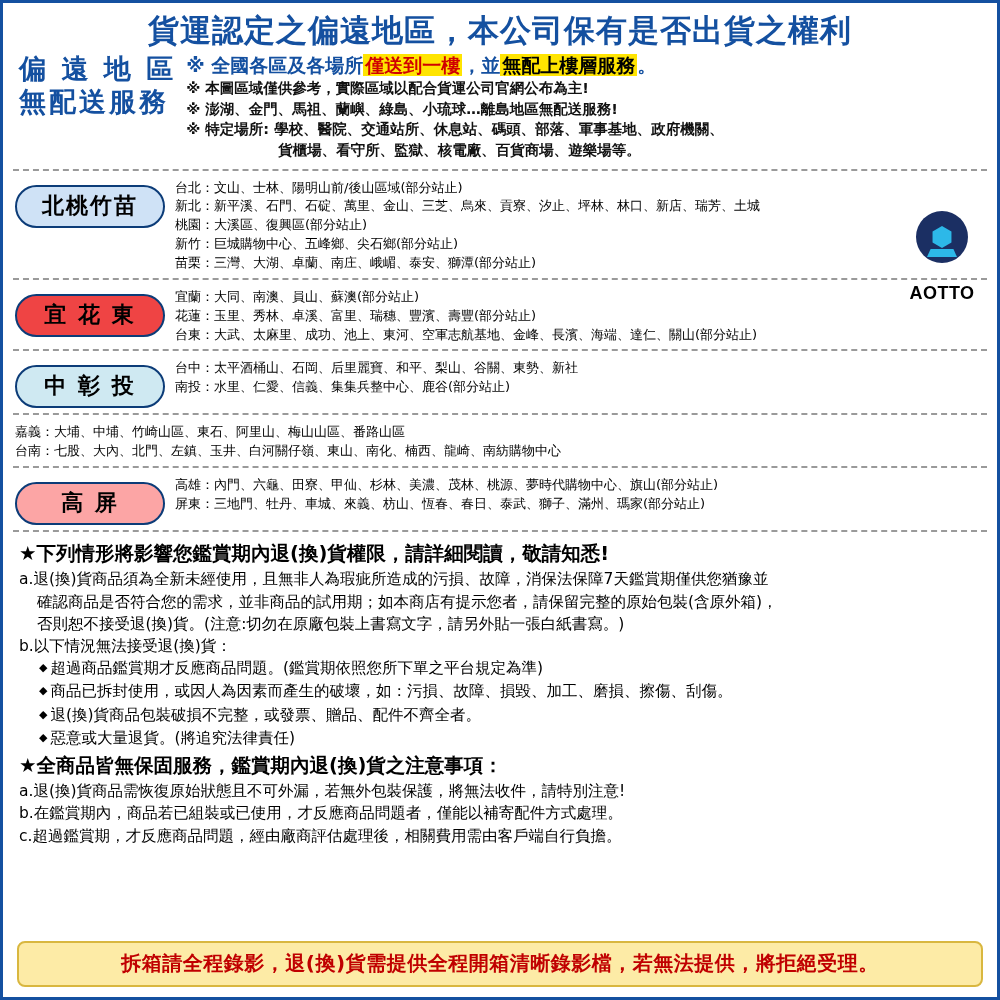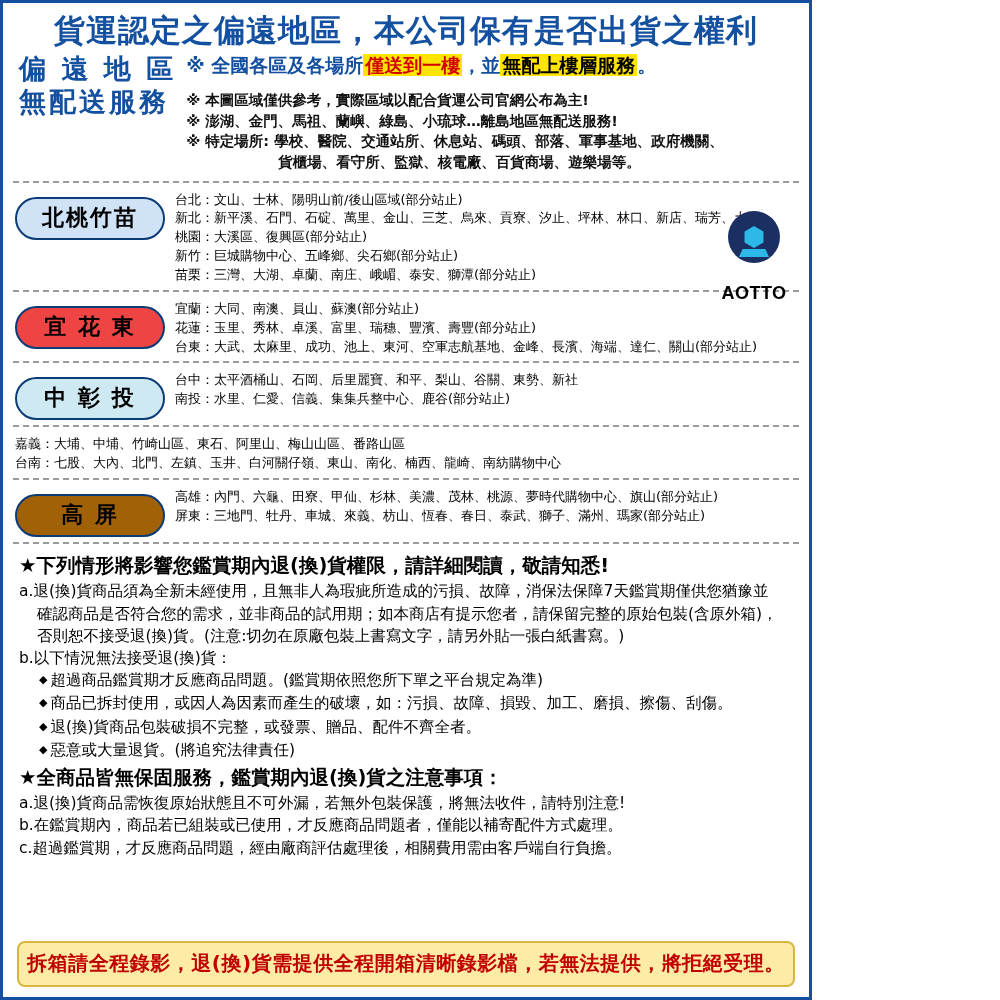--- a/index.html
+++ b/index.html
@@ -5,21 +5,21 @@
   * { box-sizing: border-box; }
   html, body { margin:0; padding:0; }
   body {
     width:1000px; height:1000px;
     font-family:"DejaVu Sans", sans-serif;
     background:#ffffff;
     color:#000;
     overflow:hidden;
   }
   .page {
-    width:812px; height:1000px;
+    width:1000px; height:1000px;
     border:3px solid #1450a0;
     position:relative;
     padding:6px 10px 0 10px;
   }
   
   .title-line {
     text-align:center;
     color:#1450a0;
     font-weight:bold;
     font-size:31px;
@@ -41,21 +41,21 @@
     letter-spacing:3px;
     white-space:nowrap;
     padding-top:2px;
   }
   .hdr-right { flex:1; padding-top:2px; }
   .note-main {
     font-size:19px;
     font-weight:bold;
     color:#1450a0;
     line-height:1.3;
-    margin-bottom:13px;
+    margin-bottom:1px;
   }
   .note {
     font-size:14.5px;
     color:#111;
     line-height:1.42;
     font-weight:bold;
   }
   .hl-yellow { background:#ffe400; color:#d00000; padding:0 2px; }
   .hl-yellow2 { background:#ffe400; color:#000; padding:0 2px; }
 
@@ -82,21 +82,21 @@
     font-size:22px;
     letter-spacing:2px;
     padding:4px 0 5px 0;
     margin-top:9px;
     color:#000;
   }
   .pill.blue   { background:#cfe2f6; }
   .pill.orange { background:#ef4444; }
   .pill.cyan   { background:#cfe9f2; }
   .pill.peach  { background:#fbd3c0; }
-  .pill.yellow { background:#a16207; }
+  .pill.yellow { background:#fca5a5; }
   .reg-body { flex:1; padding-top:3px; }
   .reg-line {
     font-size:13px;
     line-height:1.45;
     white-space:nowrap;
   }
 
   
   .logo {
     position:absolute;

